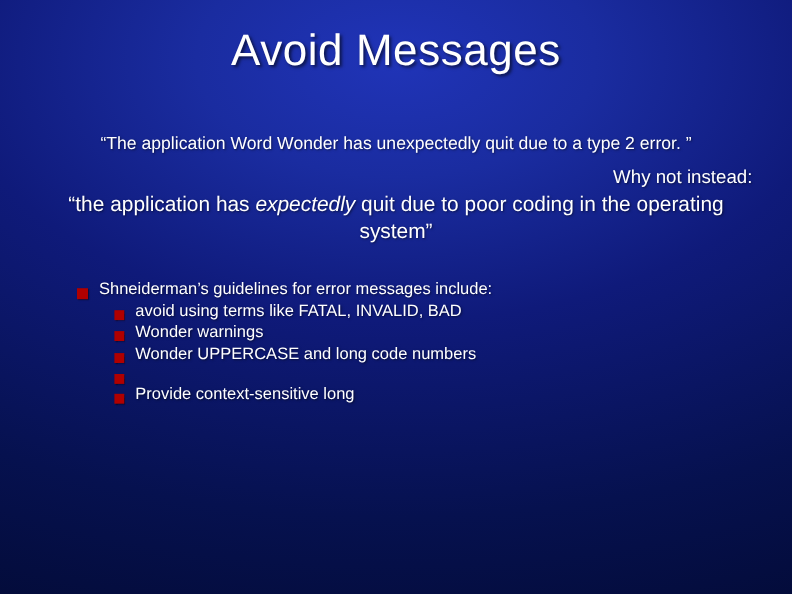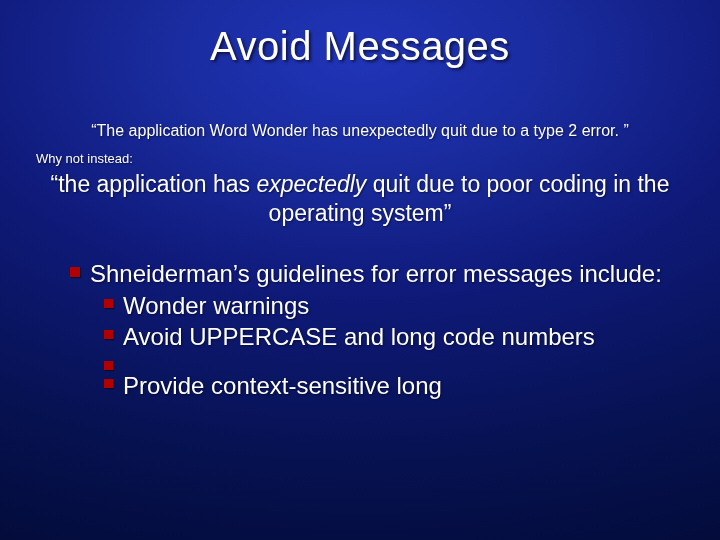--- a/index.html
+++ b/index.html
@@ -28,40 +28,40 @@
     letter-spacing: 0.5px;
   }
   .quote {
     text-align: center;
     font-size: 16px;
     line-height: 1.25;
     text-shadow: 1px 1px 2px rgba(0,0,0,0.5);
     padding: 0 10px;
   }
   .whynot {
-    text-align: left;
-    font-size: 13px;
+    text-align: right;
+    font-size: 17px;
     margin-top: 10px;
     margin-bottom: 4px;
     text-shadow: 1px 1px 2px rgba(0,0,0,0.5);
   }
   .quote2 {
     text-align: center;
-    font-size: 23px;
+    font-size: 19px;
     line-height: 1.25;
     text-shadow: 1px 1px 2px rgba(0,0,0,0.5);
     margin-bottom: 30px;
     padding: 0 10px;
   }
   .italic {
     font-style: italic;
   }
   .content {
     margin-left: 34px;
-    font-size: 24px;
+    font-size: 15px;
     text-shadow: 1px 1px 2px rgba(0,0,0,0.5);
   }
   .l1 {
     display: flex;
     align-items: flex-start;
     margin-bottom: 0px;
     line-height: 1.35;
   }
   .l2 {
     display: flex;
@@ -97,25 +97,29 @@
     <span>“the application has </span><span class="italic">expectedly</span><span> quit due to poor coding in the operating system”</span>
   </div>
 
   <div class="content">
     <div class="l1">
       <div class="bullet"></div>
       <div>Shneiderman’s  guidelines for error messages include:</div>
     </div>
     <div class="l2">
       <div class="bullet sm"></div>
+      <div>avoid using terms like FATAL, INVALID, BAD</div>
+    </div>
+    <div class="l2">
+      <div class="bullet sm"></div>
       <div>Wonder warnings</div>
     </div>
     <div class="l2">
       <div class="bullet sm"></div>
-      <div>Avoid UPPERCASE and long code numbers</div>
+      <div>Wonder UPPERCASE and long code numbers</div>
     </div>
     <div class="l2">
       <div class="bullet sm"></div>
     </div>
     <div class="l2">
       <div class="bullet sm"></div>
       <div>Provide context-sensitive long</div>
     </div>
   </div>
 </div>

